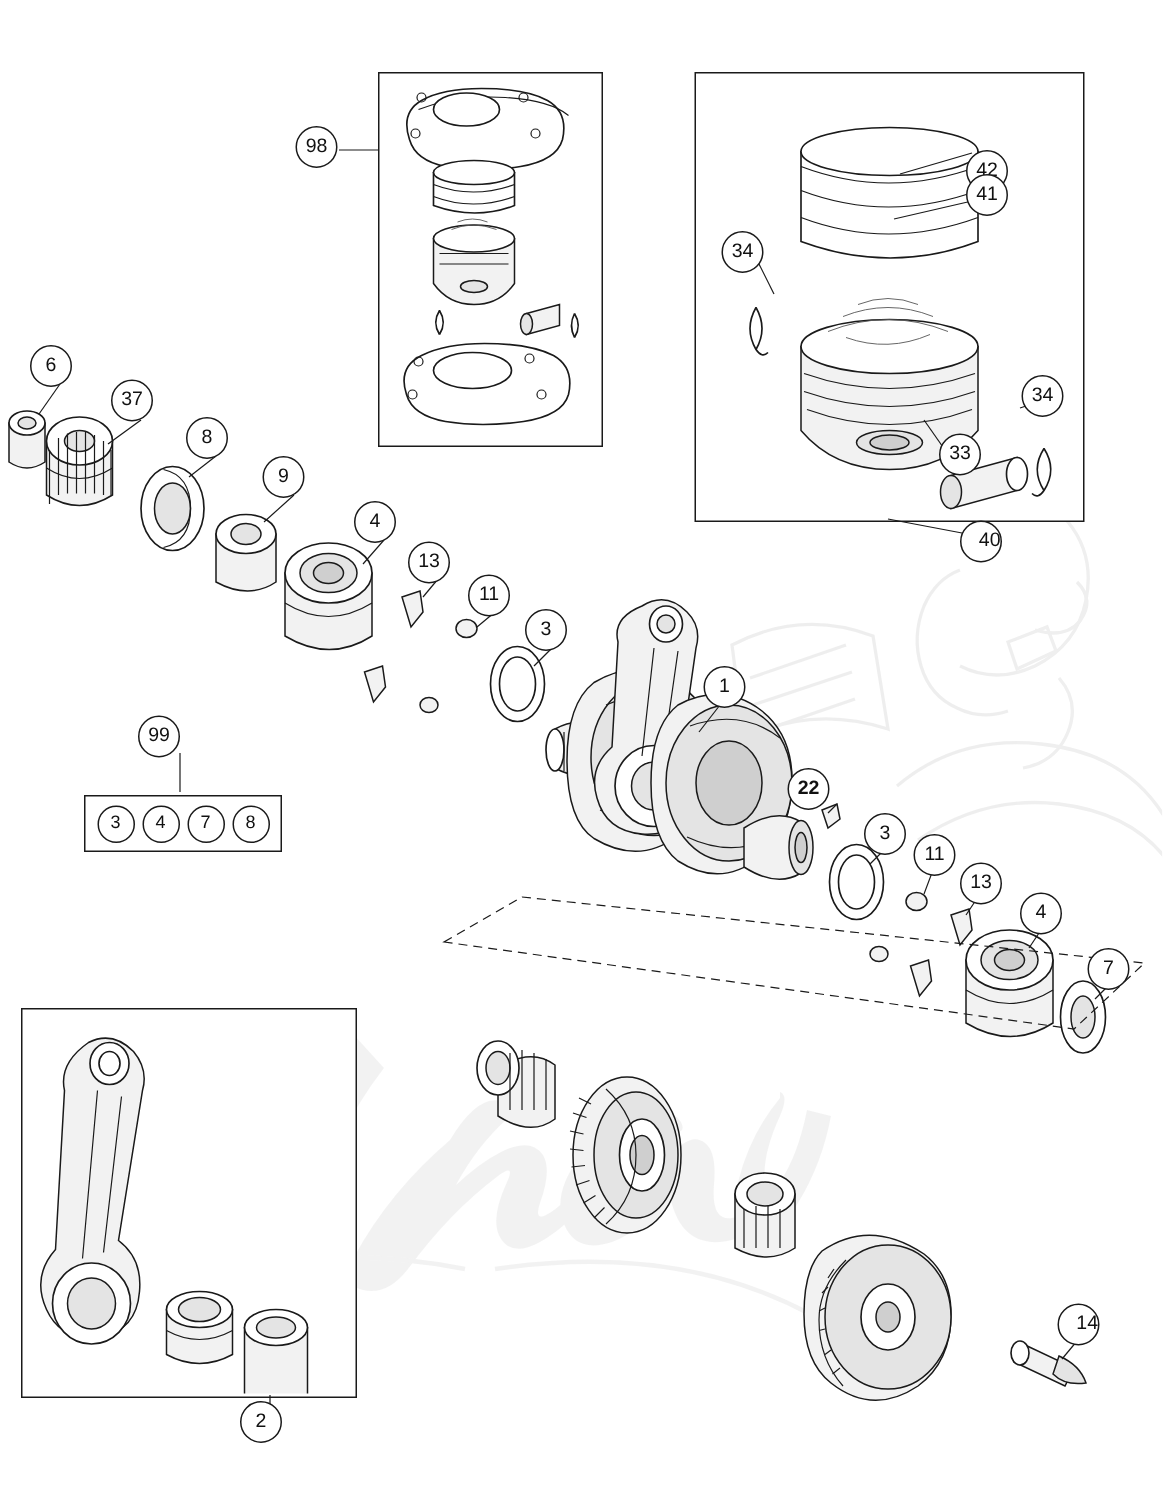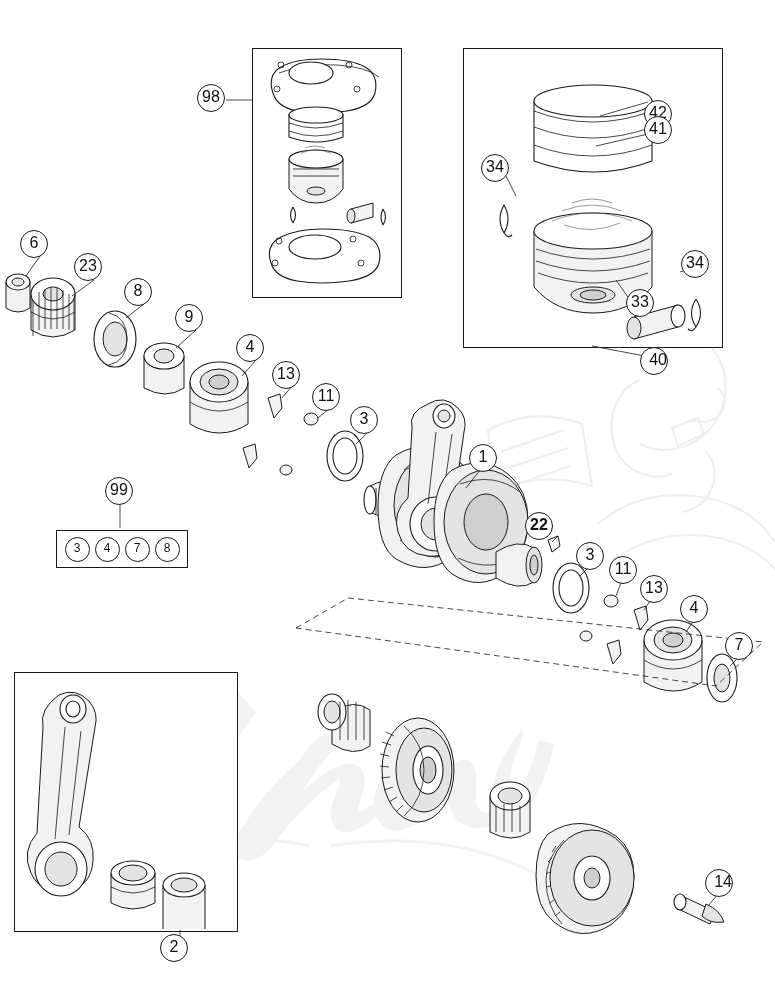--- a/index.html
+++ b/index.html
@@ -24,21 +24,21 @@
   }
   
   .callout {
     position: absolute;
     width: 26px;
     height: 26px;
     border: 1.3px solid #1a1a1a;
     border-radius: 50%;
     background: #ffffff;
     color: #111111;
-    font-size: 16px;
+    font-size: 13px;
     line-height: 24px;
     text-align: center;
     font-family: "Liberation Sans", sans-serif;
   }
   
   .panel {
     position: absolute;
     border: 1.3px solid #1a1a1a;
     background: #ffffff;
   }
@@ -422,32 +422,32 @@
 
   <div id="callout-layer">
       <div class="callout" style="left: 197px; top: 84px;">98</div>
       <div class="callout" style="left: 644px; top: 100px; text-align: center;">42</div>
       <div class="callout" style="left: 644px; top: 116px;">41</div>
       <div class="callout" style="left: 481px; top: 154px;">34</div>
       <div class="callout" style="left: 681px; top: 250px;">34</div>
       <div class="callout" style="left: 626px; top: 289px;">33</div>
       <div class="callout" style="left: 640px; top: 347px; text-align: right;">40</div>
       <div class="callout" style="left: 20px; top: 230px;">6</div>
-      <div class="callout" style="left: 74px; top: 253px;">23</div>
+      <div class="callout" style="left: 74px; top: 253px;">37</div>
       <div class="callout" style="left: 124px; top: 278px;">8</div>
       <div class="callout" style="left: 175px; top: 304px;">9</div>
       <div class="callout" style="left: 236px; top: 334px;">4</div>
       <div class="callout" style="left: 272px; top: 361px;">13</div>
       <div class="callout" style="left: 312px; top: 383px;">11</div>
       <div class="callout" style="left: 350px; top: 406px;">3</div>
       <div class="callout" style="left: 469px; top: 444px;">1</div>
       <div class="callout" style="left: 525px; top: 512px; font-weight: bold;">22</div>
       <div class="callout" style="left: 576px; top: 542px;">3</div>
       <div class="callout" style="left: 609px; top: 556px;">11</div>
       <div class="callout" style="left: 640px; top: 575px;">13</div>
       <div class="callout" style="left: 680px; top: 595px;">4</div>
       <div class="callout" style="left: 725px; top: 632px;">7</div>
-      <div class="callout" style="left: 105px; top: 477px;">99</div>
+      <div class="callout" style="left: 92px; top: 477px;">99</div>
       <div class="callout" style="left: 705px; top: 869px; text-align: right;">14</div>
       <div class="callout" style="left: 160px; top: 934px;">2</div>
     </div>
 
 </div>
 
 </body></html>

